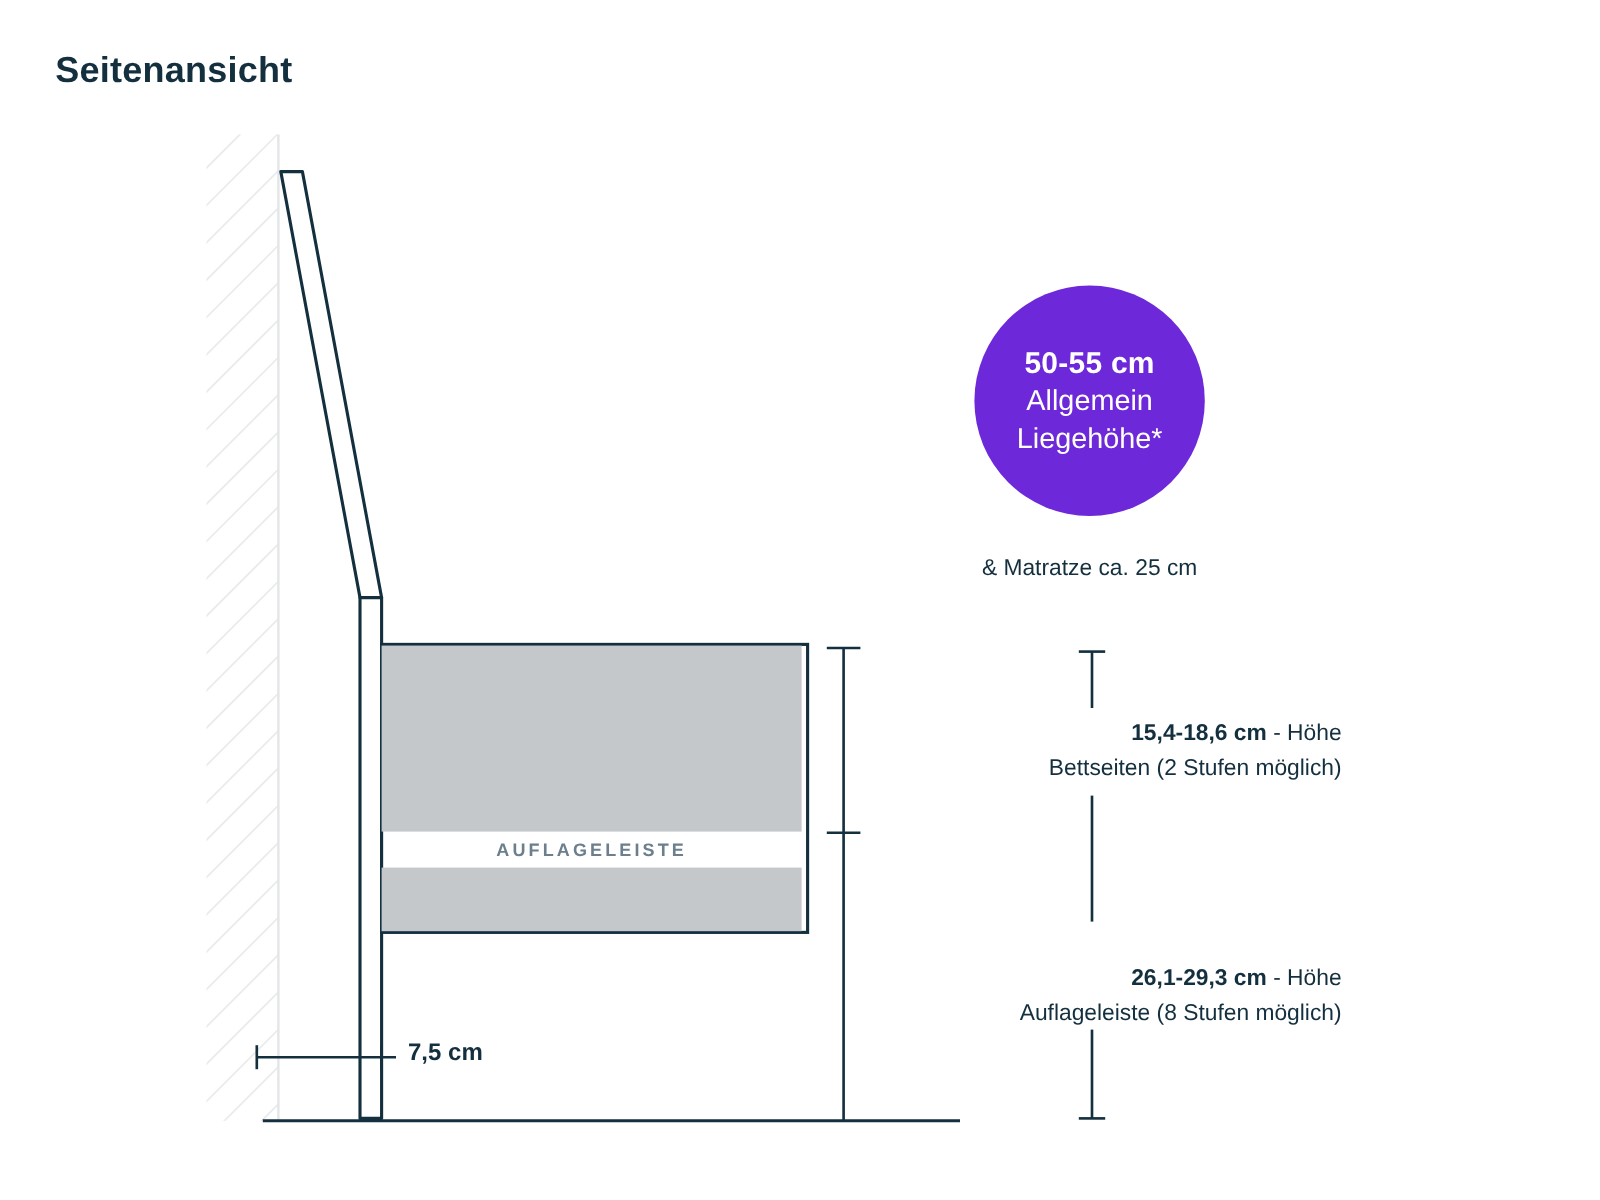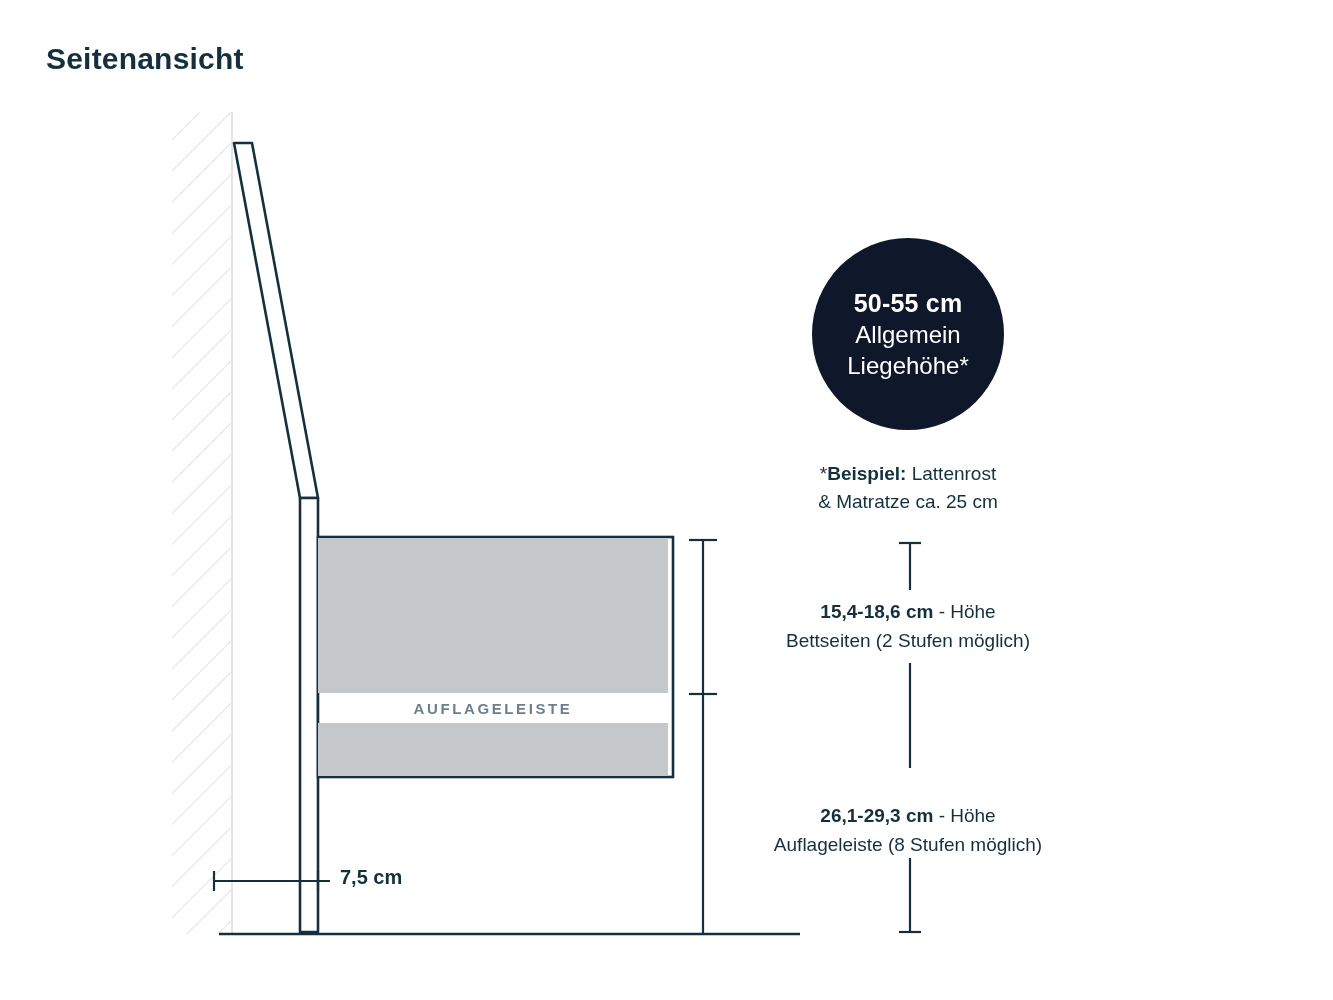--- a/index.html
+++ b/index.html
@@ -38,21 +38,21 @@
     width: 1333px;
     height: 1000px;
   }
   .badge {
     position: absolute;
     left: 812px;
     top: 238px;
     width: 192px;
     height: 192px;
     border-radius: 50%;
-    background: #0f172a;
+    background: #6d28d9;
     color: #ffffff;
     display: flex;
     flex-direction: column;
     align-items: center;
     justify-content: center;
     text-align: center;
     line-height: 1.3;
   }
   .badge .line1 {
     font-size: 25px;
@@ -72,21 +72,21 @@
     width: 380px;
     text-align: center;
     font-size: 19px;
     line-height: 1.45;
     color: #14303f;
   }
   .note b { font-weight: bold; }
   .callout {
     position: absolute;
     width: 420px;
-    text-align: center;
+    text-align: right;
     font-size: 19px;
     line-height: 1.5;
     color: #14303f;
   }
   .callout .val { font-weight: bold; }
   #callout-seiten { left: 698px; top: 598px; }
   #callout-auflage { left: 698px; top: 802px; }
   .dim-label {
     position: absolute;
     left: 340px;
@@ -158,21 +158,20 @@
 
   <div class="dim-label">7,5 cm</div>
 
   <div class="badge">
     <div class="line1">50-55 cm</div>
     <div class="line2">Allgemein</div>
     <div class="line3">Liegehöhe*</div>
   </div>
 
   <div class="note">
-    <div><span>*</span><b>Beispiel:</b><span> Lattenrost</span></div>
     <div>&amp; Matratze ca. 25 cm</div>
   </div>
 
   <div class="callout" id="callout-seiten">
     <div><span class="val">15,4-18,6 cm</span><span> - Höhe</span></div>
     <div>Bettseiten (2 Stufen möglich)</div>
   </div>
 
   <div class="callout" id="callout-auflage">
     <div><span class="val">26,1-29,3 cm</span><span> - Höhe</span></div>

